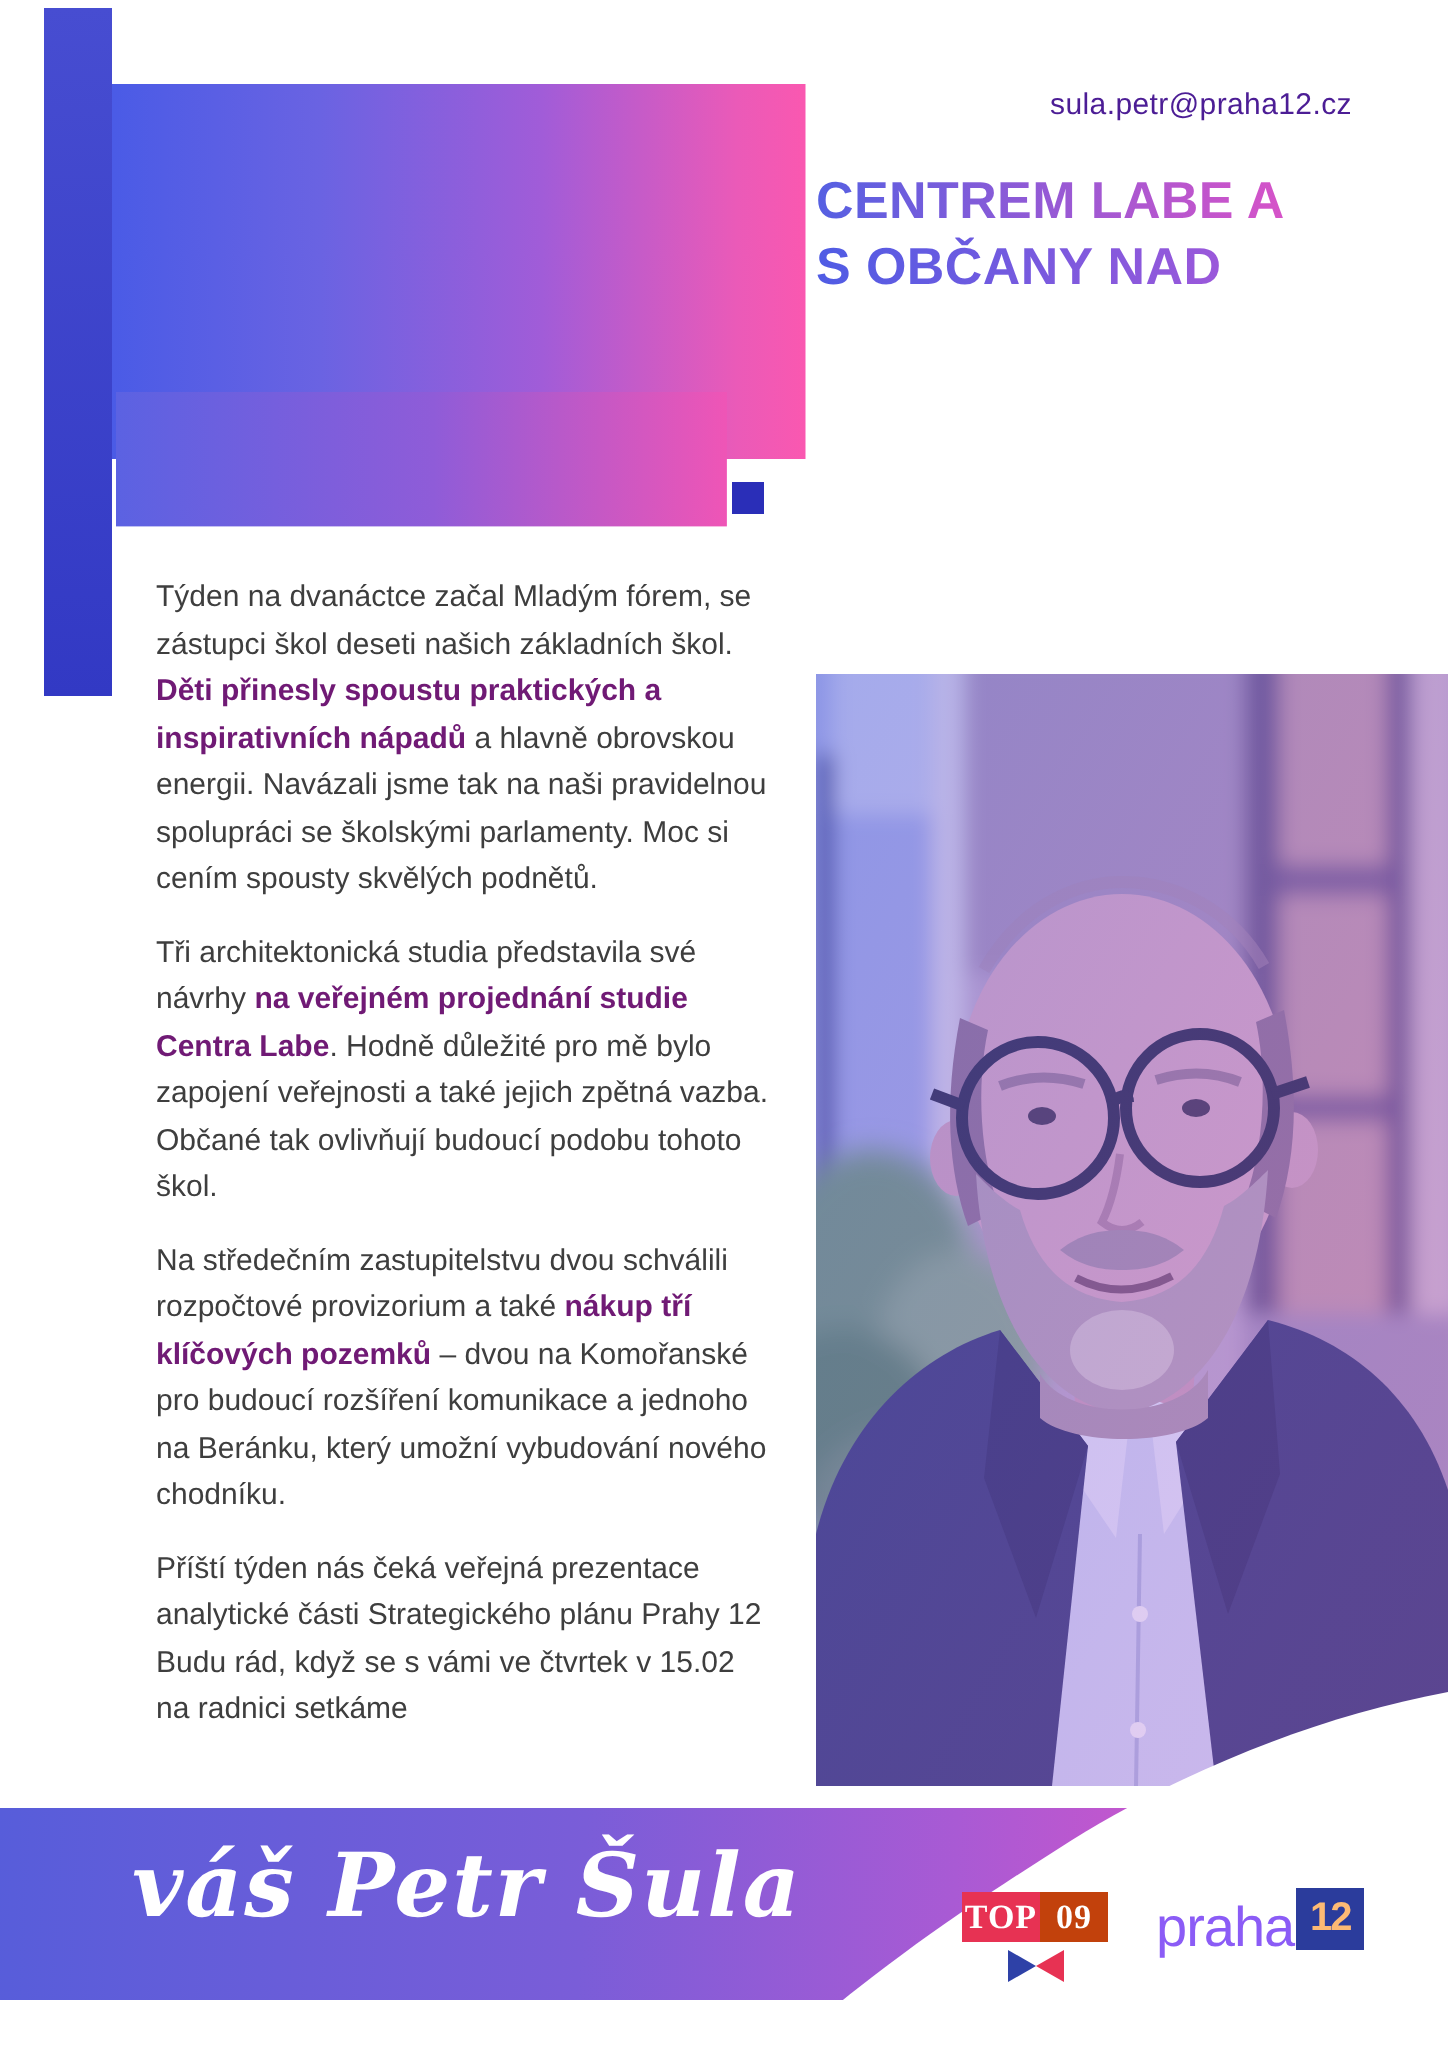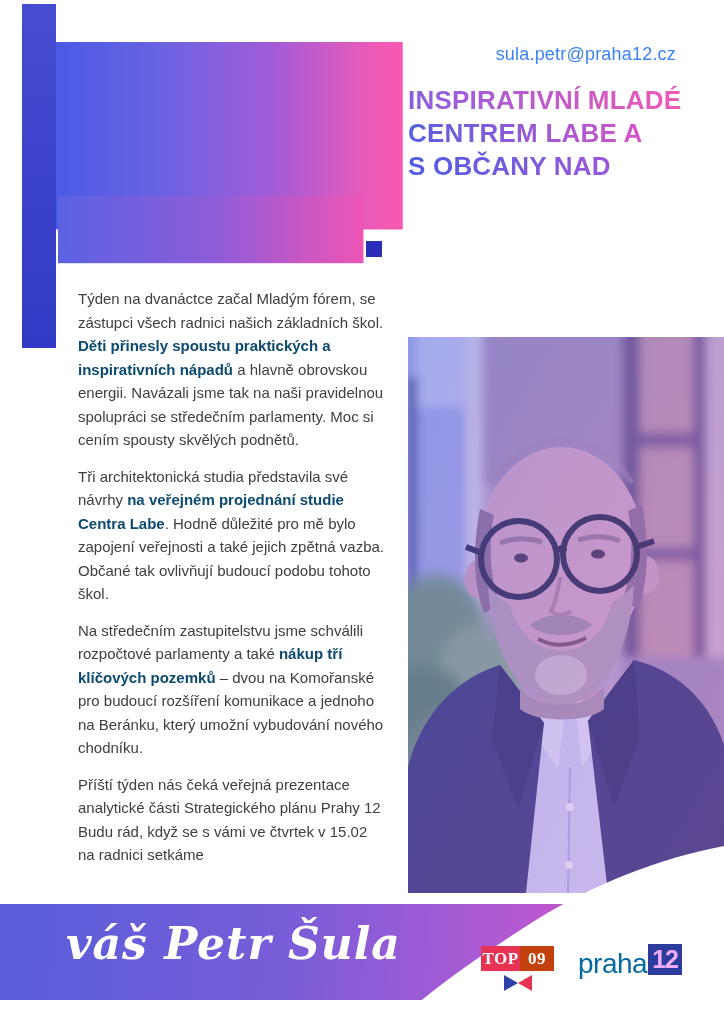--- a/index.html
+++ b/index.html
@@ -5,21 +5,21 @@
   html,body{margin:0;padding:0;background:#e8e8e8;}
   .page{
     position:relative;width:724px;height:1024px;margin:0 auto;
     background:#ffffff;overflow:hidden;
     font-family:"Liberation Sans",sans-serif;
   }
   
   .left-bar{position:absolute;left:22px;top:4px;width:34px;height:344px;
     background:linear-gradient(180deg,#474dd1 0%,#3239c4 100%);}
   
-  .email{position:absolute;top:44px;right:48px;font-size:18px;color:#3b82f6;letter-spacing:.2px;}
+  .email{position:absolute;top:44px;right:48px;font-size:15px;color:#4c1d95;letter-spacing:.2px;}
   
   .grad-text{-webkit-background-clip:text;background-clip:text;color:transparent;}
   .title1{position:absolute;left:56px;top:42px;font-size:150px;font-weight:bold;
     line-height:1;letter-spacing:-7px;transform:scale(.95,1.25);transform-origin:left top;
     background:linear-gradient(90deg,#4a5be6 0%,#6a63e2 30%,#a15cd8 62%,#ea5ab8 90%,#fa58b0 100%);}
   .title2{position:absolute;left:58px;top:196px;font-size:60px;font-weight:bold;
     line-height:1;letter-spacing:-4px;transform:scale(.92,1.12);transform-origin:left top;
     background:linear-gradient(90deg,#5b62e2 0%,#8f5cd8 52%,#ef55b6 100%);}
   .title-period{position:absolute;left:366px;top:241px;width:16px;height:16px;background:#2a2eb8;}
   
@@ -27,21 +27,21 @@
   .hline{width:max-content;font-size:26px;font-weight:bold;line-height:33px;letter-spacing:.2px;
     -webkit-background-clip:text;background-clip:text;color:transparent;}
   .hline-0{background:linear-gradient(90deg,#8a5ee0,#f05ab6);-webkit-background-clip:text;background-clip:text;}
   .hline-1{background:linear-gradient(90deg,#5c60e2,#e95ec4);-webkit-background-clip:text;background-clip:text;}
   .hline-2{background:linear-gradient(90deg,#4f5ce4,#9b58da);-webkit-background-clip:text;background-clip:text;}
   .hline-3{background:linear-gradient(90deg,#5560e2,#d653c8);-webkit-background-clip:text;background-clip:text;}
   .hline-4{background:linear-gradient(90deg,#8c59dc,#ef57b8);-webkit-background-clip:text;background-clip:text;}
   
   .article{position:absolute;left:78px;top:287px;width:308px;font-size:15px;line-height:23.5px;color:#3e3e3e;}
   .article p{margin:0 0 13px 0;}
-  .article .b{font-weight:bold;color:#0c4a6e;}
+  .article .b{font-weight:bold;color:#701a75;}
   
   .photo{position:absolute;left:408px;top:337px;width:316px;height:556px;z-index:1;}
   
   .banner{position:absolute;left:0;top:904px;width:724px;height:96px;z-index:2;
     background:linear-gradient(93deg,#575dda 0%,#7a5dd8 38%,#a95ad4 62%,#d554c9 82%,#e25fce 100%);padding-left:44px;}
   .signature{position:absolute;left:66px;top:14px;color:#ffffff;
     font-family:"DejaVu Serif",serif;font-style:italic;font-weight:bold;
     font-size:44px;letter-spacing:1px;}
   
   .curve{position:absolute;left:368px;top:838px;z-index:4;}
@@ -49,47 +49,46 @@
   .logo-top09{position:absolute;left:481px;top:946px;z-index:5;}
   .t9-box{display:flex;}
   .t9-cell{height:25px;display:flex;align-items:center;justify-content:center;
     color:#fff;font-family:"Liberation Serif",serif;font-weight:bold;font-size:17px;letter-spacing:.5px;}
   .t9-red{background:#e73253;width:39px;}
   .t9-blue{background:#c2410c;width:34px;}
   .t9-bow{display:flex;justify-content:center;margin-top:4px;}
   .bow-l{width:0;height:0;border-top:8px solid transparent;border-bottom:8px solid transparent;border-left:14px solid #2e41a7;}
   .bow-r{width:0;height:0;border-top:8px solid transparent;border-bottom:8px solid transparent;border-right:14px solid #e73253;}
   .logo-praha{position:absolute;left:578px;top:944px;z-index:5;display:flex;align-items:flex-start;}
-  .praha-text{font-size:28px;line-height:1;color:#0369a1;letter-spacing:-.5px;margin-top:6px;font-weight:500;}
-  .praha-num{display:inline-block;background:#2b3c9c;color:#f0abfc;font-weight:bold;font-size:25px;
+  .praha-text{font-size:28px;line-height:1;color:#8b5cf6;letter-spacing:-.5px;margin-top:6px;font-weight:500;}
+  .praha-num{display:inline-block;background:#2b3c9c;color:#fdba74;font-weight:bold;font-size:20px;
     width:34px;height:31px;line-height:31px;text-align:center;margin-left:1px;letter-spacing:-1px;}
 </style>
 </head>
 <body>
 
 <div class="page">
 
   <div class="left-bar"></div>
 
   <div class="email">sula.petr@praha12.cz</div>
 
   <div class="title1 grad-text">týden</div>
   <div class="title2 grad-text">na dvanáctce</div>
   <div class="title-period"></div>
 
   <div class="headline">
-      <div class="hline hline-0">INSPIRATIVNÍ MLADÉ</div>
       <div class="hline hline-3">CENTREM LABE A</div>
       <div class="hline hline-2">S OBČANY NAD</div>
     </div>
 
   <div class="article">
-      <p><span>Týden na dvanáctce začal Mladým fórem, se zástupci všech radnici našich základních škol. </span><span class="b">Děti přinesly spoustu praktických a inspirativních nápadů</span><span> a hlavně obrovskou energii. Navázali jsme tak na naši pravidelnou spolupráci se středečním parlamenty. Moc si cením spousty skvělých podnětů.</span></p>
+      <p><span>Týden na dvanáctce začal Mladým fórem, se zástupci škol deseti našich základních škol. </span><span class="b">Děti přinesly spoustu praktických a inspirativních nápadů</span><span> a hlavně obrovskou energii. Navázali jsme tak na naši pravidelnou spolupráci se školskými parlamenty. Moc si cením spousty skvělých podnětů.</span></p>
       <p><span>Tři architektonická studia představila své návrhy </span><span class="b">na veřejném projednání studie Centra Labe</span><span>. Hodně důležité pro mě bylo zapojení veřejnosti a také jejich zpětná vazba. Občané tak ovlivňují budoucí podobu tohoto škol.</span></p>
-      <p><span>Na středečním zastupitelstvu jsme schválili rozpočtové parlamenty a také </span><span class="b">nákup tří klíčových pozemků</span><span> – dvou na Komořanské pro budoucí rozšíření komunikace a jednoho na Beránku, který umožní vybudování nového chodníku.</span></p>
+      <p><span>Na středečním zastupitelstvu dvou schválili rozpočtové provizorium a také </span><span class="b">nákup tří klíčových pozemků</span><span> – dvou na Komořanské pro budoucí rozšíření komunikace a jednoho na Beránku, který umožní vybudování nového chodníku.</span></p>
       <p><span>Příští týden nás čeká veřejná prezentace analytické části Strategického plánu Prahy 12 Budu rád, když se s vámi ve čtvrtek  v 15.02 na radnici setkáme</span></p>
     </div>
 
   <div class="photo">
     <svg width="316" height="556" viewBox="0 0 316 556">
       <defs>
         <filter id="bgblur" x="-15%" y="-15%" width="130%" height="130%">
             <feGaussianBlur stdDeviation="5"></feGaussianBlur>
           </filter>
         <filter id="plantblur" x="-30%" y="-30%" width="160%" height="160%">

